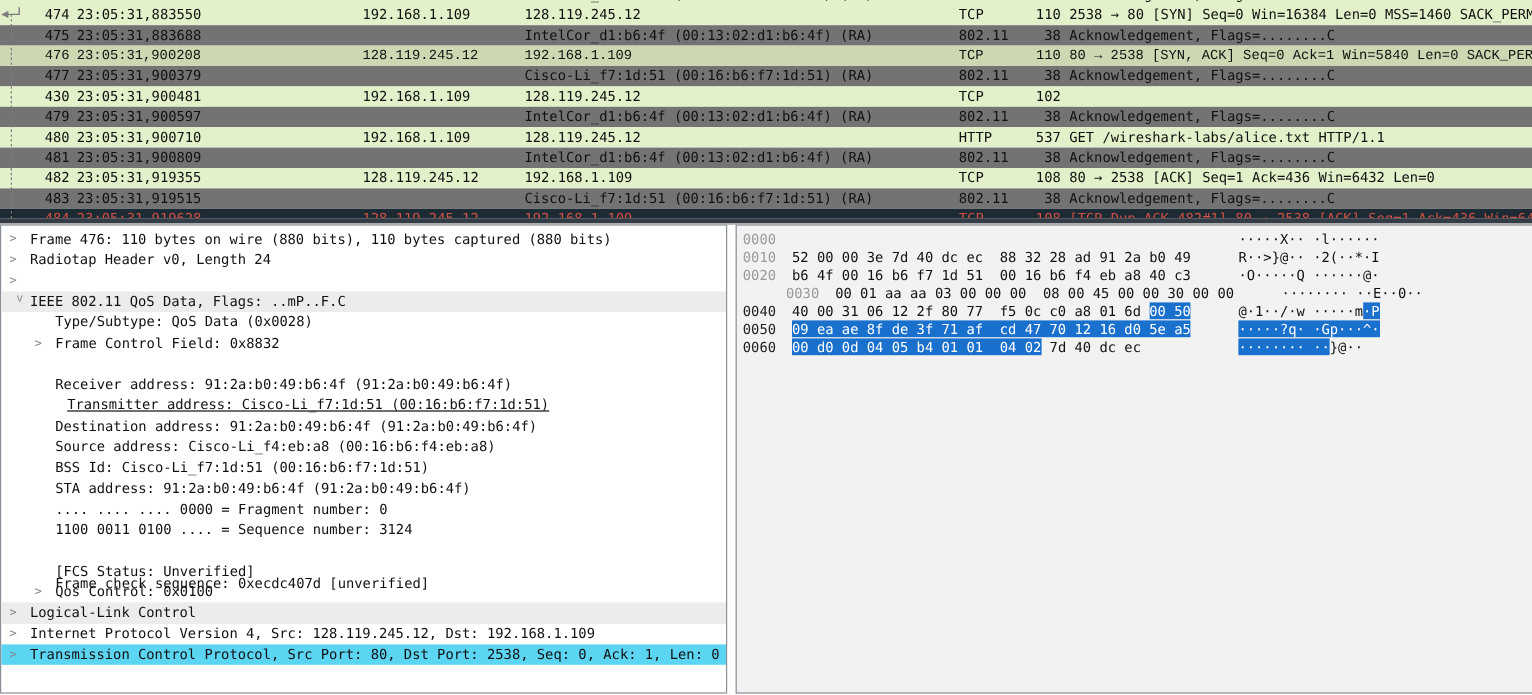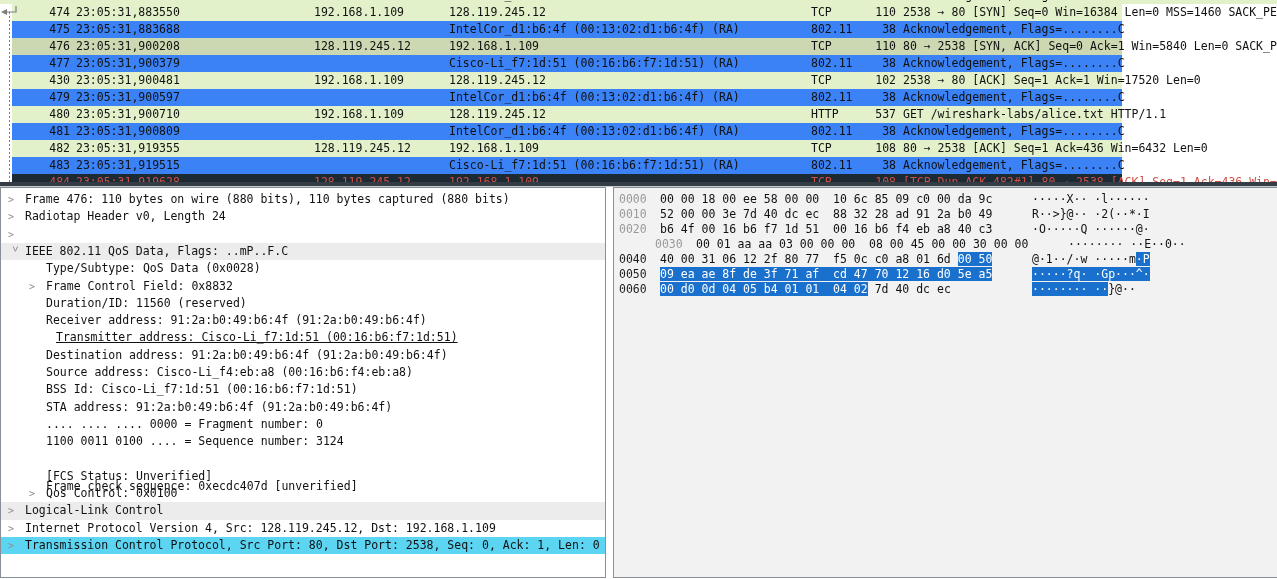--- a/index.html
+++ b/index.html
@@ -7,24 +7,24 @@
     width:1277px;height:579px;position:relative;overflow:hidden;
     background:#ffffff;
     font-family:"DejaVu Sans Mono","Liberation Mono",monospace;
     font-size:11.5px;color:#111;
   }
   
   #packet-list{
     position:absolute;left:0;top:0;width:1277px;height:182px;
     overflow:hidden;background:#fff;
   }
-  .prow{position:absolute;left:12px;width:1110px;height:17px;line-height:17px;white-space:pre;}
+  .prow{position:absolute;left:0;width:1277px;height:17px;line-height:17px;white-space:pre;}
   .prow.green{background:var(--row-green);}
-  .prow.white{background:#3b82f6;}
-  .prow.selected{background:var(--row-selected);}
+  .prow.white{background:#737373;}
+  .prow.selected{background:var(--row-selected);font-family:Liberation Mono, monospace;}
   .prow.bad{background:var(--bad-bg);color:var(--bad-fg);}
   .pc{position:absolute;top:0;height:17px;overflow:hidden;}
   .c-no{left:0;width:58px;text-align:right;}
   .c-time{left:64px;width:220px;}
   .c-src{left:302px;width:130px;}
   .c-dst{left:437px;width:355px;}
   .c-proto{left:799px;width:60px;}
   .c-len{left:826px;width:58px;text-align:right;}
   .c-info{left:891px;width:386px;}
   #top-sliver{position:absolute;left:0;top:0;width:1277px;height:4px;overflow:hidden;background:var(--row-green);}
@@ -67,56 +67,55 @@
     </div>
   <svg id="conv-marks" width="22" height="182" viewBox="0 0 22 182">
     <line x1="9.5" y1="12" x2="9.5" y2="182" stroke="#7d7d7d" stroke-width="1" stroke-dasharray="2,2"></line>
     <polyline points="16,6 16,12 6,12" fill="none" stroke="#7d7d7d" stroke-width="1.2"></polyline>
     <polygon points="7,9 1,12 7,15" fill="#7d7d7d"></polygon>
   </svg>
 <div class="prow green" style="top: 4px;"><div class="pc c-no">474</div><div class="pc c-time">23:05:31,883550</div><div class="pc c-src">192.168.1.109</div><div class="pc c-dst">128.119.245.12</div><div class="pc c-proto">TCP</div><div class="pc c-len">110</div><div class="pc c-info">2538 → 80 [SYN] Seq=0 Win=16384 Len=0 MSS=1460 SACK_PERM=1</div></div>
     <div class="prow white" style="top: 21px;"><div class="pc c-no">475</div><div class="pc c-time">23:05:31,883688</div><div class="pc c-src"></div><div class="pc c-dst">IntelCor_d1:b6:4f (00:13:02:d1:b6:4f) (RA)</div><div class="pc c-proto">802.11</div><div class="pc c-len">38</div><div class="pc c-info">Acknowledgement, Flags=........C</div></div>
     <div class="prow selected" style="top: 38px;"><div class="pc c-no">476</div><div class="pc c-time">23:05:31,900208</div><div class="pc c-src">128.119.245.12</div><div class="pc c-dst">192.168.1.109</div><div class="pc c-proto">TCP</div><div class="pc c-len">110</div><div class="pc c-info">80 → 2538 [SYN, ACK] Seq=0 Ack=1 Win=5840 Len=0 SACK_PERM=1</div></div>
     <div class="prow white" style="top: 55px;"><div class="pc c-no">477</div><div class="pc c-time">23:05:31,900379</div><div class="pc c-src"></div><div class="pc c-dst">Cisco-Li_f7:1d:51 (00:16:b6:f7:1d:51) (RA)</div><div class="pc c-proto">802.11</div><div class="pc c-len">38</div><div class="pc c-info">Acknowledgement, Flags=........C</div></div>
-    <div class="prow green" style="top: 72px;"><div class="pc c-no">430</div><div class="pc c-time">23:05:31,900481</div><div class="pc c-src">192.168.1.109</div><div class="pc c-dst">128.119.245.12</div><div class="pc c-proto">TCP</div><div class="pc c-len">102</div><div class="pc c-info">2538 → 80 [ACK] Seq=1 Ack=1 Win=17520 Len=0</div></div>
+    <div class="prow green" style="top: 72px;"><div class="pc c-no">430</div><div class="pc c-time">23:05:31,900481</div><div class="pc c-src">192.168.1.109</div><div class="pc c-dst">128.119.245.12</div><div class="pc c-proto">TCP</div><div class="pc c-len">102</div></div>
     <div class="prow white" style="top: 89px;"><div class="pc c-no">479</div><div class="pc c-time">23:05:31,900597</div><div class="pc c-src"></div><div class="pc c-dst">IntelCor_d1:b6:4f (00:13:02:d1:b6:4f) (RA)</div><div class="pc c-proto">802.11</div><div class="pc c-len">38</div><div class="pc c-info">Acknowledgement, Flags=........C</div></div>
     <div class="prow green" style="top: 106px;"><div class="pc c-no">480</div><div class="pc c-time">23:05:31,900710</div><div class="pc c-src">192.168.1.109</div><div class="pc c-dst">128.119.245.12</div><div class="pc c-proto">HTTP</div><div class="pc c-len">537</div><div class="pc c-info">GET /wireshark-labs/alice.txt HTTP/1.1</div></div>
     <div class="prow white" style="top: 123px;"><div class="pc c-no">481</div><div class="pc c-time">23:05:31,900809</div><div class="pc c-src"></div><div class="pc c-dst">IntelCor_d1:b6:4f (00:13:02:d1:b6:4f) (RA)</div><div class="pc c-proto">802.11</div><div class="pc c-len">38</div><div class="pc c-info">Acknowledgement, Flags=........C</div></div>
     <div class="prow green" style="top: 140px;"><div class="pc c-no">482</div><div class="pc c-time">23:05:31,919355</div><div class="pc c-src">128.119.245.12</div><div class="pc c-dst">192.168.1.109</div><div class="pc c-proto">TCP</div><div class="pc c-len">108</div><div class="pc c-info">80 → 2538 [ACK] Seq=1 Ack=436 Win=6432 Len=0</div></div>
     <div class="prow white" style="top: 157px;"><div class="pc c-no">483</div><div class="pc c-time">23:05:31,919515</div><div class="pc c-src"></div><div class="pc c-dst">Cisco-Li_f7:1d:51 (00:16:b6:f7:1d:51) (RA)</div><div class="pc c-proto">802.11</div><div class="pc c-len">38</div><div class="pc c-info">Acknowledgement, Flags=........C</div></div>
     <div class="prow bad" style="top: 174px;"><div class="pc c-no">484</div><div class="pc c-time">23:05:31,919628</div><div class="pc c-src">128.119.245.12</div><div class="pc c-dst">192.168.1.109</div><div class="pc c-proto">TCP</div><div class="pc c-len">108</div><div class="pc c-info">[TCP Dup ACK 482#1] 80 → 2538 [ACK] Seq=1 Ack=436 Win=6432 Len=0</div></div>
   </div>
 
 <div id="splitter"></div>
 
 <div id="detail-pane">
     <div class="drow" style="top: 3px;"><div class="twistie" style="left: 7px;">&gt;</div><div class="dtext" style="left: 24px;">Frame 476: 110 bytes on wire (880 bits), 110 bytes captured (880 bits)</div></div>
     <div class="drow" style="top: 20.3px;"><div class="twistie" style="left: 7px;">&gt;</div><div class="dtext" style="left: 24px;">Radiotap Header v0, Length 24</div></div>
     <div class="drow" style="top: 37.6px;"><div class="twistie" style="left: 7px;">&gt;</div><div class="dtext" style="left: 24px; margin-top: 33px;">802.11 radio information</div></div>
     <div class="drow gray" style="top: 54.9px;"><div class="twistie expanded" style="left: 7px;">&gt;</div><div class="dtext" style="left: 24px;">IEEE 802.11 QoS Data, Flags: ..mP..F.C</div></div>
     <div class="drow" style="top: 72.2px;"><div class="dtext" style="left: 45px;">Type/Subtype: QoS Data (0x0028)</div></div>
     <div class="drow" style="top: 89.5px;"><div class="twistie" style="left: 28px;">&gt;</div><div class="dtext" style="left: 45px;">Frame Control Field: 0x8832</div></div>
-    <div class="drow" style="top: 106.8px;"><div class="dtext" style="left: 45px;">Duration/ID: 11560 (reserved)</div></div>
     <div class="drow" style="top: 124.1px;"><div class="dtext" style="left: 45px;">Receiver address: 91:2a:b0:49:b6:4f (91:2a:b0:49:b6:4f)</div></div>
     <div class="drow" style="top: 141.4px;"><div class="dtext" style="left: 55px; text-decoration: underline;">Transmitter address: Cisco-Li_f7:1d:51 (00:16:b6:f7:1d:51)</div></div>
     <div class="drow" style="top: 158.7px;"><div class="dtext" style="left: 45px;">Destination address: 91:2a:b0:49:b6:4f (91:2a:b0:49:b6:4f)</div></div>
     <div class="drow" style="top: 176px;"><div class="dtext" style="left: 45px;">Source address: Cisco-Li_f4:eb:a8 (00:16:b6:f4:eb:a8)</div></div>
     <div class="drow" style="top: 193.3px;"><div class="dtext" style="left: 45px;">BSS Id: Cisco-Li_f7:1d:51 (00:16:b6:f7:1d:51)</div></div>
     <div class="drow" style="top: 210.6px;"><div class="dtext" style="left: 45px;">STA address: 91:2a:b0:49:b6:4f (91:2a:b0:49:b6:4f)</div></div>
     <div class="drow" style="top: 227.9px;"><div class="dtext" style="left: 45px;">.... .... .... 0000 = Fragment number: 0</div></div>
     <div class="drow" style="top: 245.2px;"><div class="dtext" style="left: 45px;">1100 0011 0100 .... = Sequence number: 3124</div></div>
     <div class="drow" style="top: 262.5px; margin-top: 27px;"><div class="dtext" style="left: 45px;">Frame check sequence: 0xecdc407d [unverified]</div></div>
     <div class="drow" style="top: 279.8px;"><div class="dtext" style="left: 45px;">[FCS Status: Unverified]</div></div>
     <div class="drow" style="top: 297.1px;"><div class="twistie" style="left: 28px;">&gt;</div><div class="dtext" style="left: 45px;">Qos Control: 0x0100</div></div>
     <div class="drow gray" style="top: 314.4px;"><div class="twistie" style="left: 7px;">&gt;</div><div class="dtext" style="left: 24px;">Logical-Link Control</div></div>
     <div class="drow" style="top: 331.7px;"><div class="twistie" style="left: 7px;">&gt;</div><div class="dtext" style="left: 24px;">Internet Protocol Version 4, Src: 128.119.245.12, Dst: 192.168.1.109</div></div>
     <div class="drow selected" style="top: 349px;"><div class="twistie" style="left: 7px;">&gt;</div><div class="dtext" style="left: 24px;">Transmission Control Protocol, Src Port: 80, Dst Port: 2538, Seq: 0, Ack: 1, Len: 0</div></div>
   </div>
 
 <div id="hex-pane">
-    <div class="hxrow" style="top: 4px;"><span class="hoff dim">0000</span><span class="hbytes"><span>00 00 18 00 ee 58 00 00  10 6c 85 09 c0 00 da 9c</span></span><span class="hascii"><span>·····X·· ·l······</span></span></div>
+    <div class="hxrow" style="top: 4px;"><span class="hoff dim">0000</span><span class="hascii"><span>·····X·· ·l······</span></span></div>
     <div class="hxrow" style="top: 19px;"><span class="hoff dim">0010</span><span class="hbytes"><span>52 00 00 3e 7d 40 dc ec  88 32 28 ad 91 2a b0 49</span></span><span class="hascii"><span>R··&gt;}@·· ·2(··*·I</span></span></div>
     <div class="hxrow" style="top: 34px;"><span class="hoff dim">0020</span><span class="hbytes"><span>b6 4f 00 16 b6 f7 1d 51  00 16 b6 f4 eb a8 40 c3</span></span><span class="hascii"><span>·O·····Q ······@·</span></span></div>
     <div class="hxrow" style="top: 49px; margin-left: 36px;"><span class="hoff dim">0030</span><span class="hbytes"><span>00 01 aa aa 03 00 00 00  08 00 45 00 00 30 00 00</span></span><span class="hascii"><span>········ ··E··0··</span></span></div>
     <div class="hxrow" style="top: 64px;"><span class="hoff">0040</span><span class="hbytes"><span>40 00 31 06 12 2f 80 77  f5 0c c0 a8 01 6d </span><span class="hsel">00 50</span></span><span class="hascii"><span>@·1··/·w ·····m</span><span class="hsel">·P</span></span></div>
     <div class="hxrow" style="top: 79px;"><span class="hoff">0050</span><span class="hbytes"><span class="hsel">09 ea ae 8f de 3f 71 af  cd 47 70 12 16 d0 5e a5</span></span><span class="hascii"><span class="hsel">·····?q· ·Gp···^·</span></span></div>
     <div class="hxrow" style="top: 94px;"><span class="hoff">0060</span><span class="hbytes"><span class="hsel">00 d0 0d 04 05 b4 01 01  04 02</span><span> 7d 40 dc ec</span></span><span class="hascii"><span class="hsel">········ ··</span><span>}@··</span></span></div>
   </div>
 
 </body></html>

